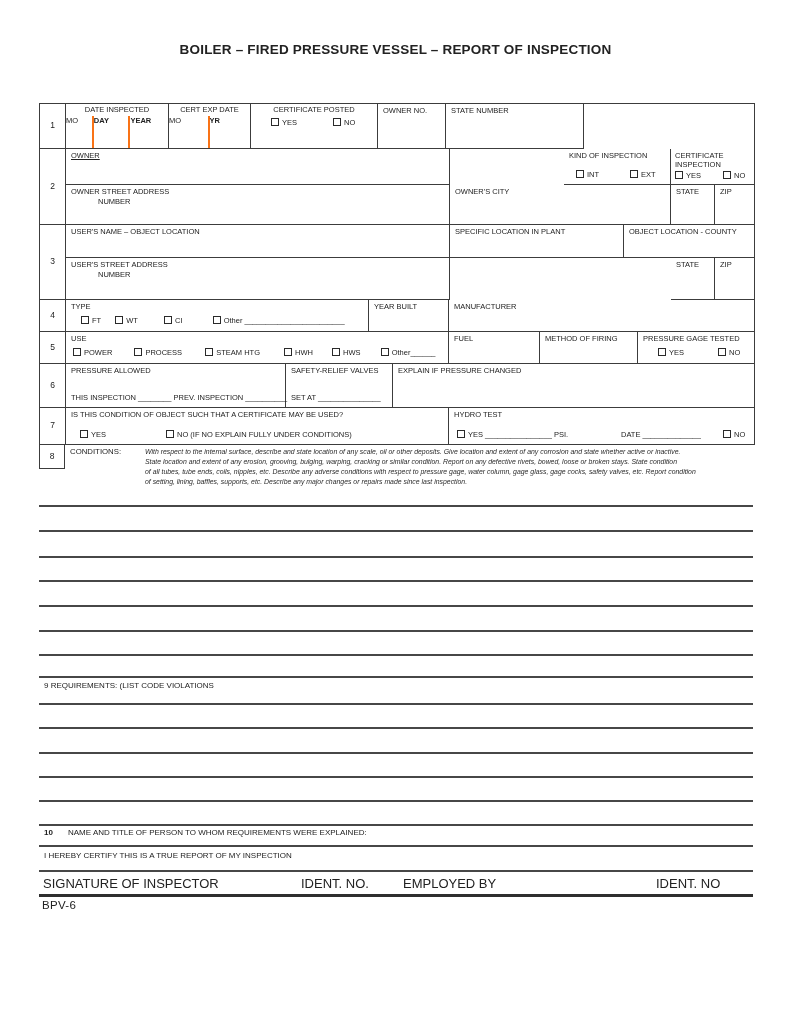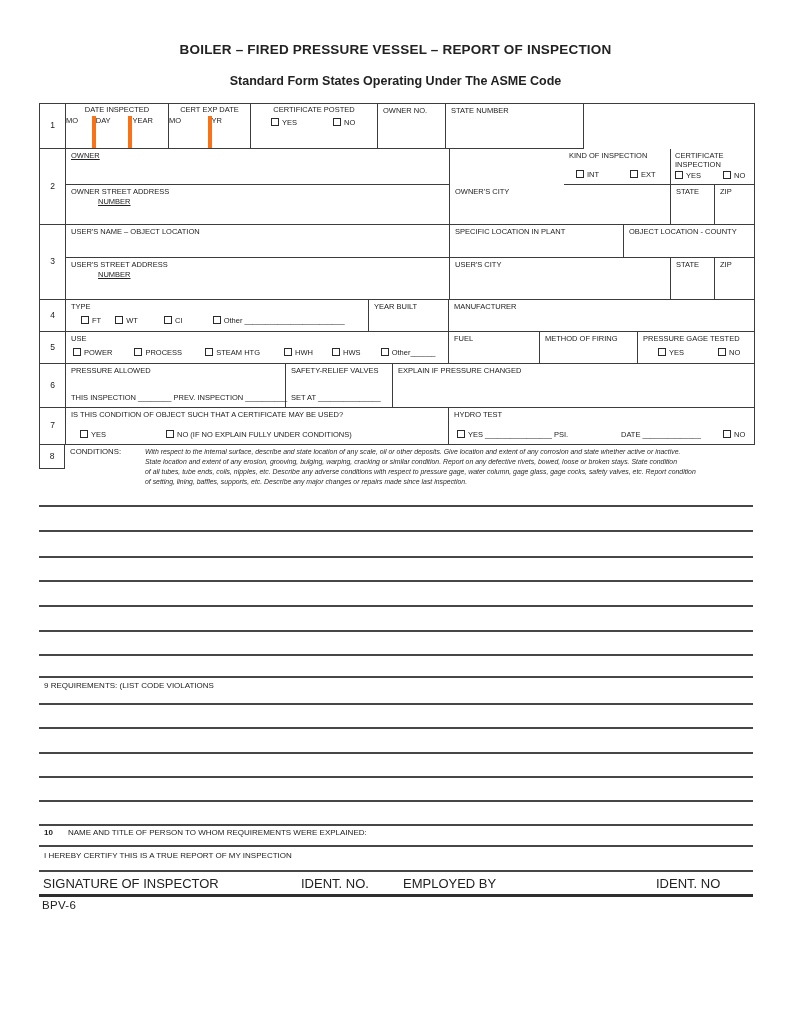--- a/index.html
+++ b/index.html
@@ -7,24 +7,24 @@
         font-family:"Liberation Sans",sans-serif;color:#222;}
   .title{position:absolute;top:42px;left:0;width:100%;text-align:center;
          font-weight:bold;font-size:13.5px;letter-spacing:.2px;}
   .subtitle{position:absolute;top:74px;left:0;width:100%;text-align:center;
          font-weight:bold;font-size:12.5px;}
   .formtable{position:absolute;left:39px;top:103px;width:714px;height:340px;
          border:1.5px solid #3c3c3c;box-sizing:content-box;}
   .cell{position:absolute;box-sizing:border-box;font-size:7.5px;color:#222;line-height:1.15;}
   .br{border-right:1px solid #3c3c3c;}
   .bb{border-bottom:1px solid #3c3c3c;}
-  .bl{border-left:4px solid #f97316;}
+  .bl{border-left:2px solid #f97316;font-weight:bold;}
   .num{display:flex;align-items:center;justify-content:center;font-size:8.5px;}
   .lbl{display:block;padding:3px 0 0 5px;white-space:nowrap;}
-  .lbl2{display:block;padding:1px 0 0 32px;white-space:nowrap;text-decoration:underline;}
+  .lbl2{display:block;padding:1px 0 0 32px;white-space:nowrap;}
   .hdrlbl{display:block;text-align:center;padding-top:2px;}
   .subcols{position:absolute;left:0;right:0;top:12px;bottom:0;display:flex;}
   .subcol{box-sizing:border-box;text-align:left;padding-top:1px;}
   .optline{position:absolute;left:0;right:0;bottom:5px;white-space:nowrap;}
   .opt{display:inline-block;}
   .cb{display:inline-block;width:6px;height:6px;border:1px solid #2a2a2a;
       vertical-align:-1px;margin-right:3px;background:#fff;}
   .abs{position:absolute;white-space:nowrap;}
   .rule{position:absolute;left:39px;width:714px;height:1.5px;background:#474747;}
   .rule.heavy{height:2.5px;background:#2e2e2e;}
@@ -38,21 +38,20 @@
       border-left:1.5px solid #3c3c3c;border-right:1px solid #3c3c3c;
       border-bottom:1px solid #3c3c3c;box-sizing:border-box;
       display:flex;align-items:center;justify-content:center;font-size:8.5px;}
 </style>
 </head>
 <body>
 
 <div class="page">
 
   <div class="title">BOILER – FIRED PRESSURE VESSEL – REPORT OF INSPECTION</div>
-  <div class="subtitle">Standard Form States Operating Under The ASME Code</div>
 
   <div class="formtable">
 
     <div class="cell num br bb" style="left:0;top:0;width:26px;height:45px;">1</div>
 
     <div class="cell br bb" style="left:26px;top:0;width:103px;height:45px;">
       <span class="hdrlbl">DATE INSPECTED</span>
       <div class="subcols">
         <div class="subcol" style="width:26px;">MO</div>
         <div class="subcol bl" style="width:37px;">DAY</div>
@@ -122,23 +121,20 @@
     <div class="cell br bb" style="left:410px;top:121px;width:174px;height:33px;">
       <span class="lbl">SPECIFIC LOCATION IN PLANT</span>
     </div>
     <div class="cell bb" style="left:584px;top:121px;width:130px;height:33px;">
       <span class="lbl">OBJECT LOCATION - COUNTY</span>
     </div>
 
     <div class="cell br bb" style="left:26px;top:154px;width:384px;height:42px;">
       <span class="lbl">USER'S STREET ADDRESS</span>
       <span class="lbl2">NUMBER</span>
-    </div>
-    <div class="cell br bb" style="left:410px;top:154px;width:221px;height:42px;">
-      <span class="lbl">USER'S CITY</span>
     </div>
     <div class="cell br bb" style="left:631px;top:154px;width:44px;height:42px;">
       <span class="lbl">STATE</span>
     </div>
     <div class="cell bb" style="left:675px;top:154px;width:39px;height:42px;">
       <span class="lbl">ZIP</span>
     </div>
 
     <div class="cell num br bb" style="left:0;top:196px;width:26px;height:32px;">4</div>
 

